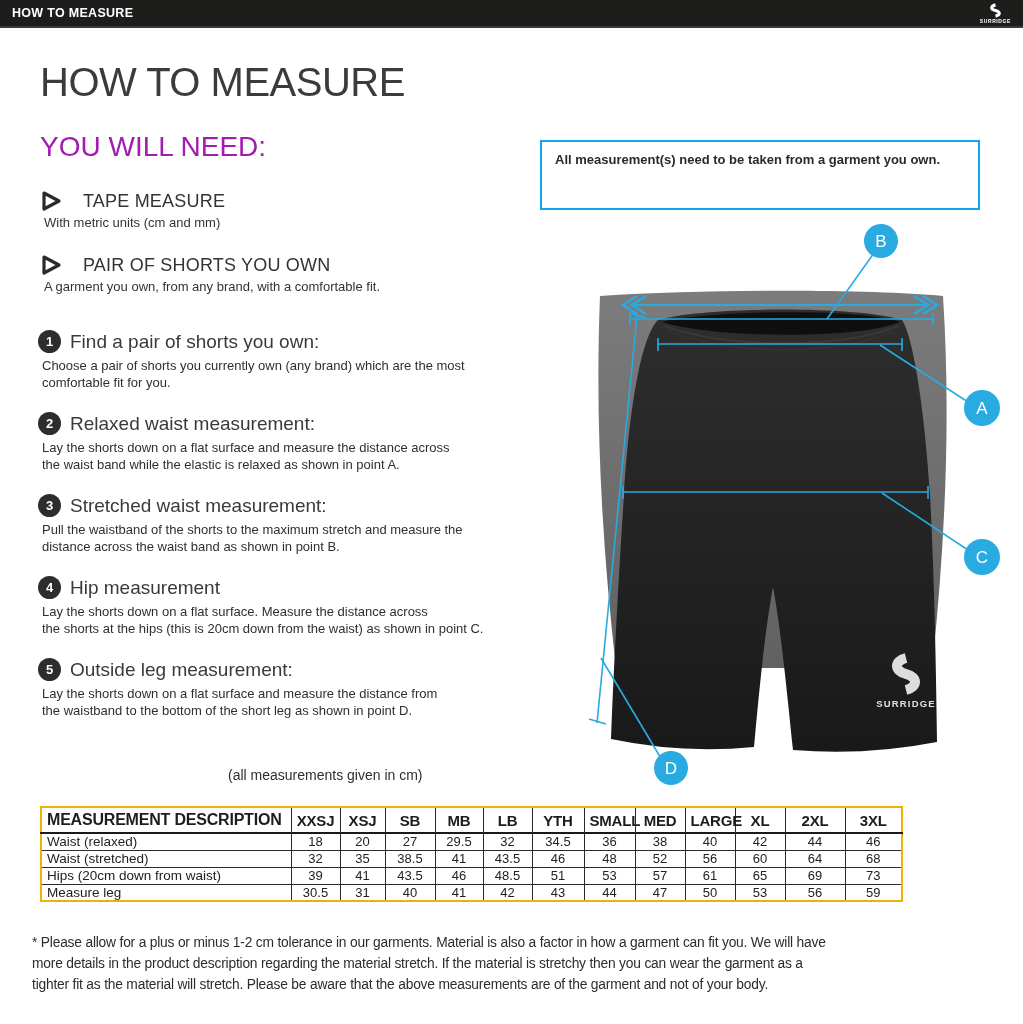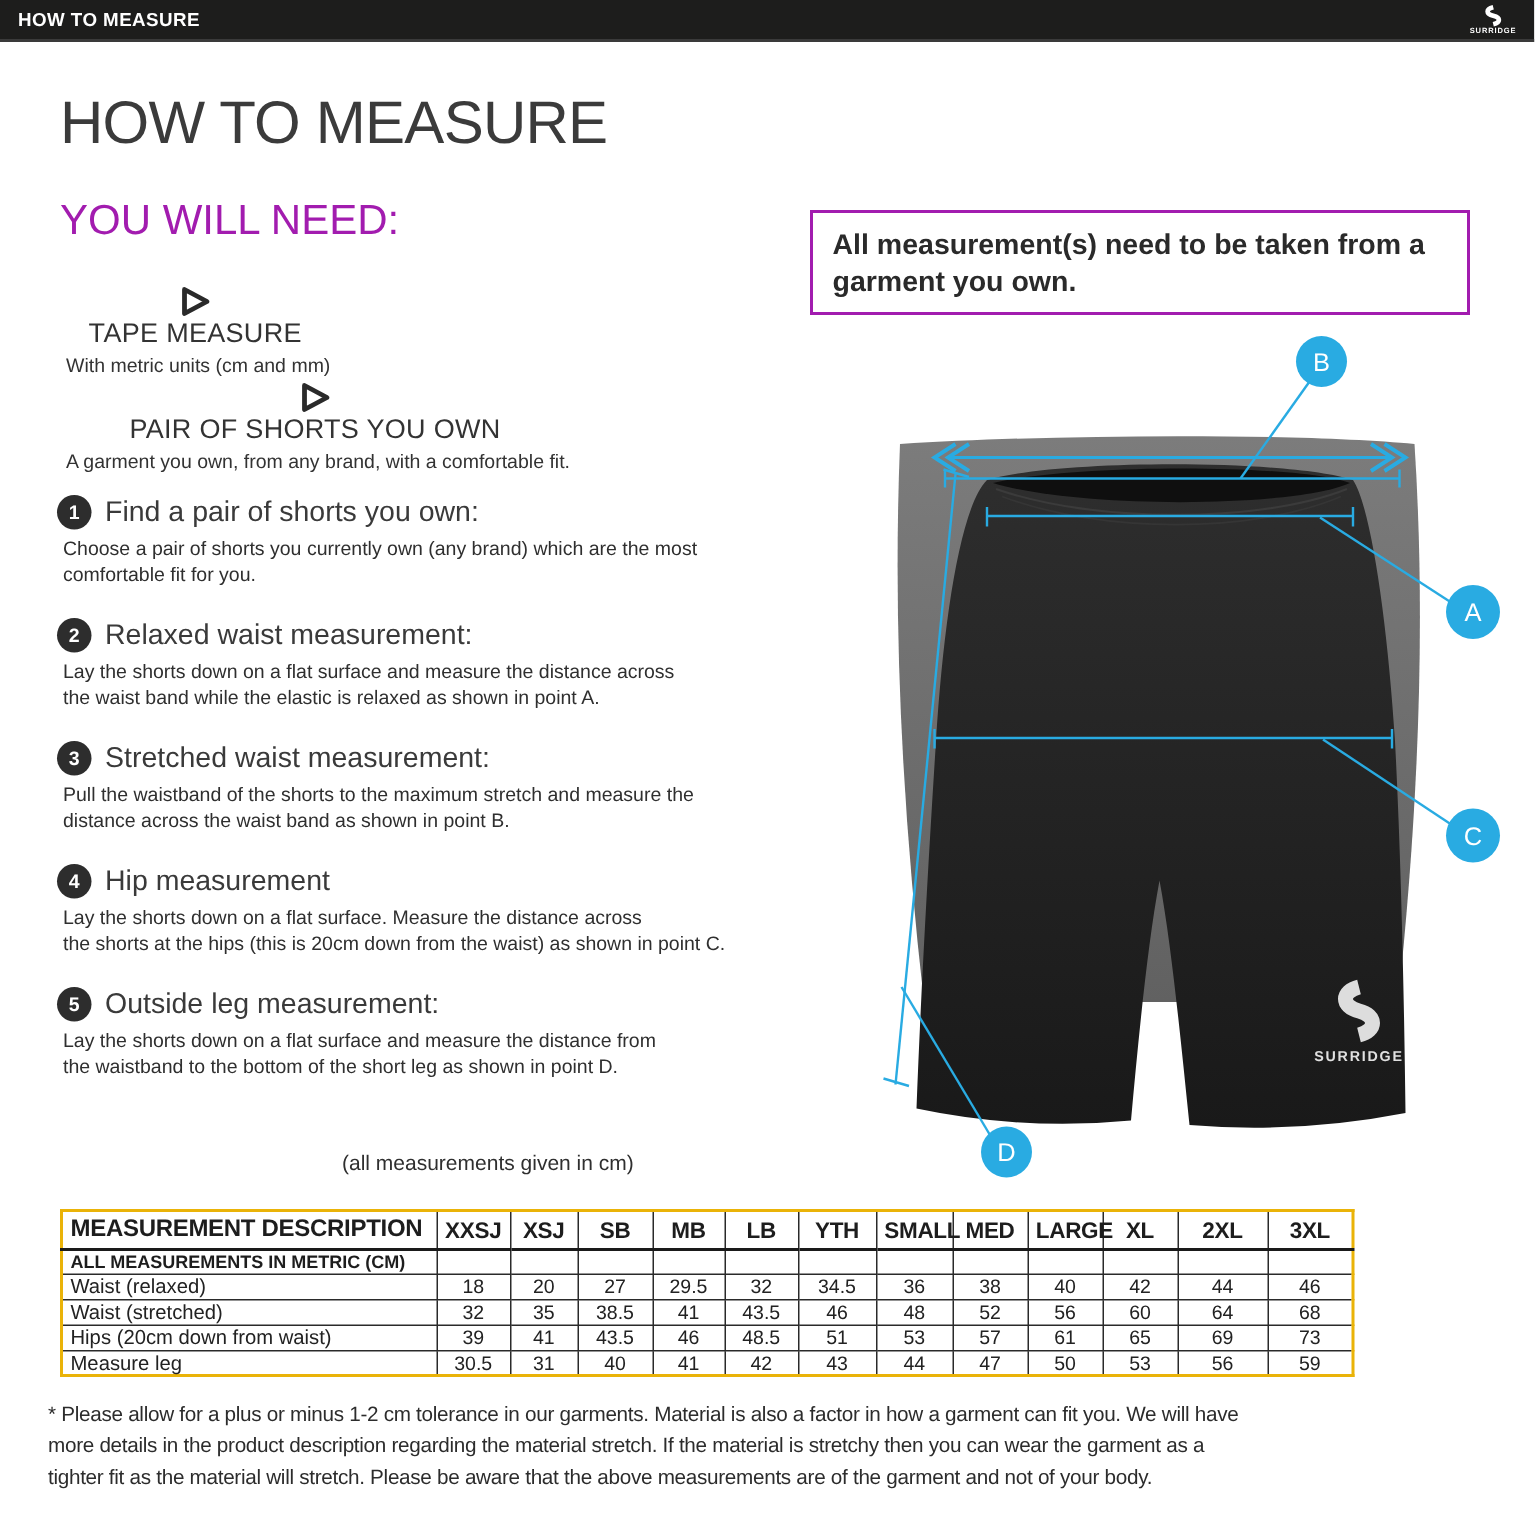--- a/index.html
+++ b/index.html
@@ -15,36 +15,36 @@
   .topbar-logo .brand-text{color:#fff;font-size:5px;font-weight:700;letter-spacing:.6px;margin-top:1px;}
 
   
   .h1{position:absolute;left:40px;top:60px;font-size:40px;font-weight:400;color:#3b3b3b;letter-spacing:-.5px;}
   .h2-need{position:absolute;left:40px;top:131px;font-size:28px;font-weight:400;color:#a21caf;}
 
   
   .need-item{position:absolute;left:40px;}
   .need-item.item1{top:190px;}
   .need-item.item2{top:254px;}
-  .need-head{display:flex;align-items:center;gap:0;flex-direction:column;}
+  .need-head{display:flex;align-items:center;gap:21px;}
   .need-label{font-size:18px;color:#333;letter-spacing:.2px;}
   .need-desc{font-size:13px;color:#333;margin:3px 0 0 4px;}
 
   
   .steps{position:absolute;left:38px;top:330px;width:470px;}
   .step{margin-bottom:21px;}
   .step-head{display:flex;align-items:center;gap:9px;}
   .step-num{width:23px;height:23px;border-radius:50%;background:#2d2d2d;color:#fff;
             font-size:13px;font-weight:700;display:flex;align-items:center;justify-content:center;flex:0 0 auto;}
   .step-title{font-size:19px;color:#3a3a3a;}
   .step-body{font-size:13px;line-height:16.5px;color:#2f2f2f;margin:5px 0 0 4px;white-space:pre-line;}
 
   
   .notice{position:absolute;left:540px;top:140px;width:440px;height:70px;box-sizing:border-box;
-          border:2px solid #a21caf;padding:9px 13px;font-size:19px;font-weight:700;
+          border:2px solid #0ea5e9;padding:9px 13px;font-size:13px;font-weight:700;
           color:#2a2a2a;line-height:1.32;}
 
   
   .diagram{position:absolute;left:540px;top:210px;width:483px;height:580px;}
   .diagram svg{display:block;}
   .diagram text{font-family:"Liberation Sans","DejaVu Sans",sans-serif;}
 
   
   .h2-chart{position:absolute;left:40px;top:752px;font-size:30px;font-weight:400;color:#3b3b3b;}
   .chart-sub{position:absolute;left:228px;top:767px;font-size:14px;color:#2f2f2f;}
@@ -254,35 +254,20 @@
       <th>MB</th>
       <th>LB</th>
       <th>YTH</th>
       <th>SMALL</th>
       <th>MED</th>
       <th>LARGE</th>
       <th>XL</th>
       <th>2XL</th>
       <th>3XL</th>
     </tr>
-    <tr class="metric">
-      <td>ALL MEASUREMENTS IN METRIC (CM)</td>
-      <td></td>
-          <td></td>
-          <td></td>
-          <td></td>
-          <td></td>
-          <td></td>
-          <td></td>
-          <td></td>
-          <td></td>
-          <td></td>
-          <td></td>
-          <td></td>
-    </tr>
     <tr class="data">
       <td class="lbl">Waist (relaxed)</td>
       <td>18</td>
       <td>20</td>
       <td>27</td>
       <td>29.5</td>
       <td>32</td>
       <td>34.5</td>
       <td>36</td>
       <td>38</td>

